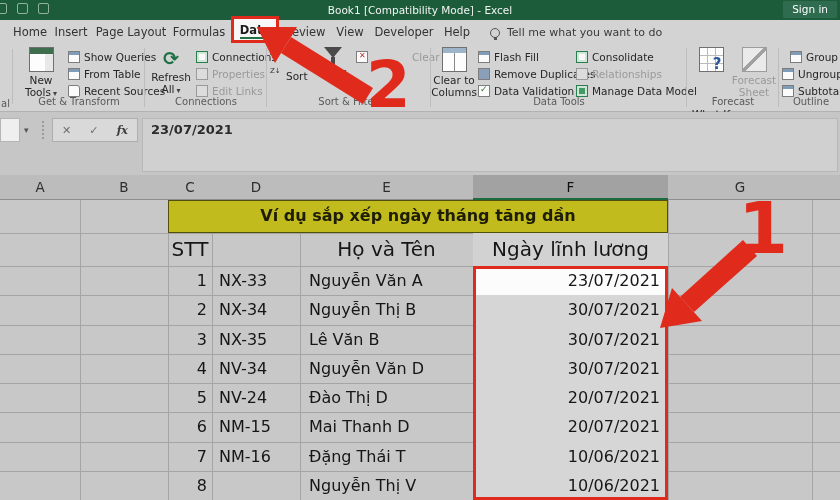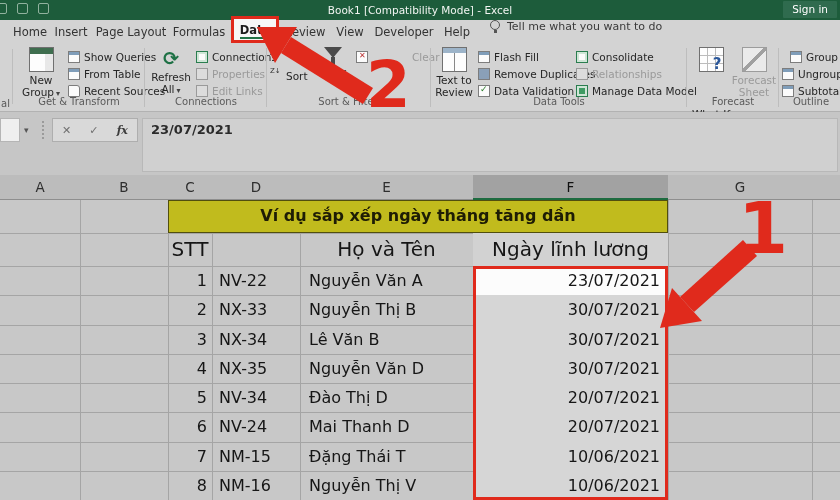--- a/index.html
+++ b/index.html
@@ -18,21 +18,21 @@
   .signin{position:absolute;right:3px;top:1px;height:17px;line-height:17px;padding:0 9px;
           background:#2f6b4e;color:#fff;font-size:10.5px;border-radius:1px;}
 
   
   .tabrow{position:absolute;left:0;top:20px;width:840px;height:25px;background:#d3d3d3;}
   .tab{position:absolute;top:20px;height:25px;line-height:25px;text-align:center;
        font-size:11.5px;color:#333;}
   .tab.active{top:16px;height:27px;line-height:22px;background:#f7f7f7;color:#1d1d1d;
        border:3px solid #e02a1c;font-weight:bold;}
   .tab.active .underline{position:absolute;left:15%;right:15%;bottom:1px;height:2px;background:#217346;}
-  .tellme{position:absolute;left:490px;top:20px;height:25px;display:flex;align-items:flex-start;
+  .tellme{position:absolute;left:490px;top:20px;height:25px;display:flex;align-items:center;
           gap:7px;font-size:11px;color:#3a3a3a;}
   .bulb{width:10px;height:10px;border:1.4px solid #555;border-radius:50%;position:relative;}
   .bulb::after{content:"";position:absolute;left:2.5px;bottom:-3.5px;width:3px;height:3px;background:#555;}
 
   
   .ribbon{position:absolute;left:0;top:45px;width:840px;height:67px;background:#d3d3d3;
           border-bottom:1px solid #b2b2b2;font-size:10.5px;color:#262626;}
   .vsep{position:absolute;top:3px;height:59px;width:1px;background:#bdbdbd;}
   .grp{position:absolute;top:0;height:67px;}
   .grp-label{position:absolute;left:0;right:0;top:51px;text-align:center;font-size:10px;color:#5a5a5a;}
@@ -145,21 +145,21 @@
     <span>Tell me what you want to do</span>
   </div>
 
   <div class="ribbon">
     <span class="partial-label">al</span>
     <div class="lsep"></div>
 
     <div class="grp" style="left:16px;width:126px;">
       <div class="big" style="left:2px;">
         <span class="ic24 qry"></span>
-        <span class="cap"><span>New Group</span><span class="dd">▾</span></span>
+        <span class="cap"><span>New Tools</span><span class="dd">▾</span></span>
       </div>
       <div class="small" style="left:52px;top:3px;">
         <span class="ic12 tbl"></span>
         <span>Show Queries</span>
       </div>
       <div class="small" style="left:52px;top:20px;">
         <span class="ic12 tbl"></span>
         <span>From Table</span>
       </div>
       <div class="small" style="left:52px;top:37px;">
@@ -209,21 +209,21 @@
         <span class="ic12 x"></span>
         <span>Clear</span>
       </div>
       <div class="grp-label">Sort &amp; Filter</div>
     </div>
     <div class="vsep" style="left:430px;"></div>
 
     <div class="grp" style="left:434px;width:250px;">
       <div class="big" style="left:0px;width:40px;">
         <span class="ic24 ttc"></span>
-        <span class="cap">Text to Review</span>
+        <span class="cap">Clear to Columns</span>
       </div>
       <div class="small" style="left:44px;top:3px;">
         <span class="ic12 tbl"></span>
         <span>Flash Fill</span>
       </div>
       <div class="small" style="left:44px;top:20px;">
         <span class="ic12 dark"></span>
         <span>Remove Duplicates</span>
       </div>
       <div class="small" style="left:44px;top:37px;">
@@ -328,21 +328,20 @@
       <div class="c">1</div>
       <div class="c">2</div>
       <div class="c">3</div>
       <div class="c">4</div>
       <div class="c">5</div>
       <div class="c">6</div>
       <div class="c">7</div>
       <div class="c">8</div>
     </div>
     <div class="stack code" style="left:212px;width:88px;">
-      <div class="c">NV-22</div>
       <div class="c">NX-33</div>
       <div class="c">NX-34</div>
       <div class="c">NX-35</div>
       <div class="c">NV-34</div>
       <div class="c">NV-24</div>
       <div class="c">NM-15</div>
       <div class="c">NM-16</div>
     </div>
     <div class="stack name" style="left:300px;width:173px;">
       <div class="c">Nguyễn Văn A</div>

